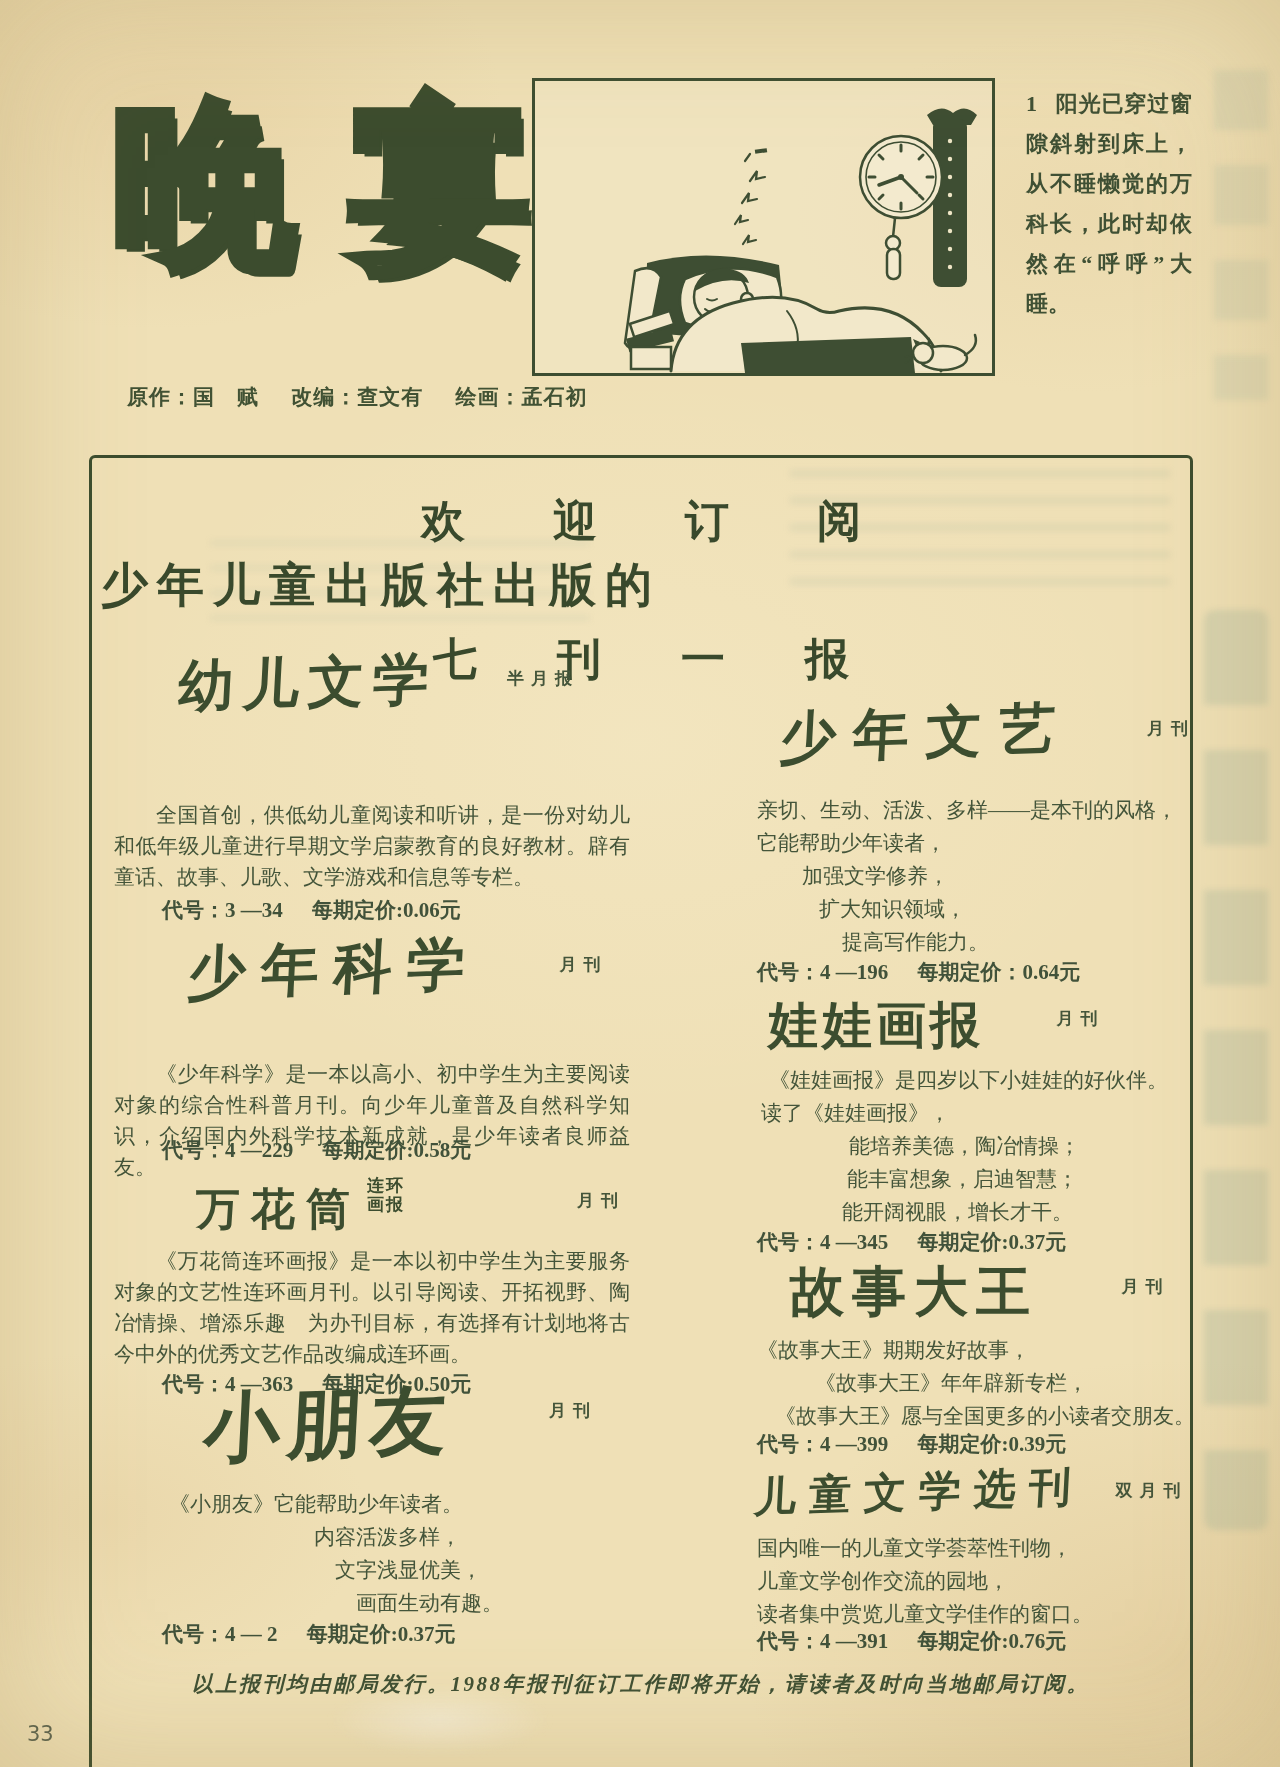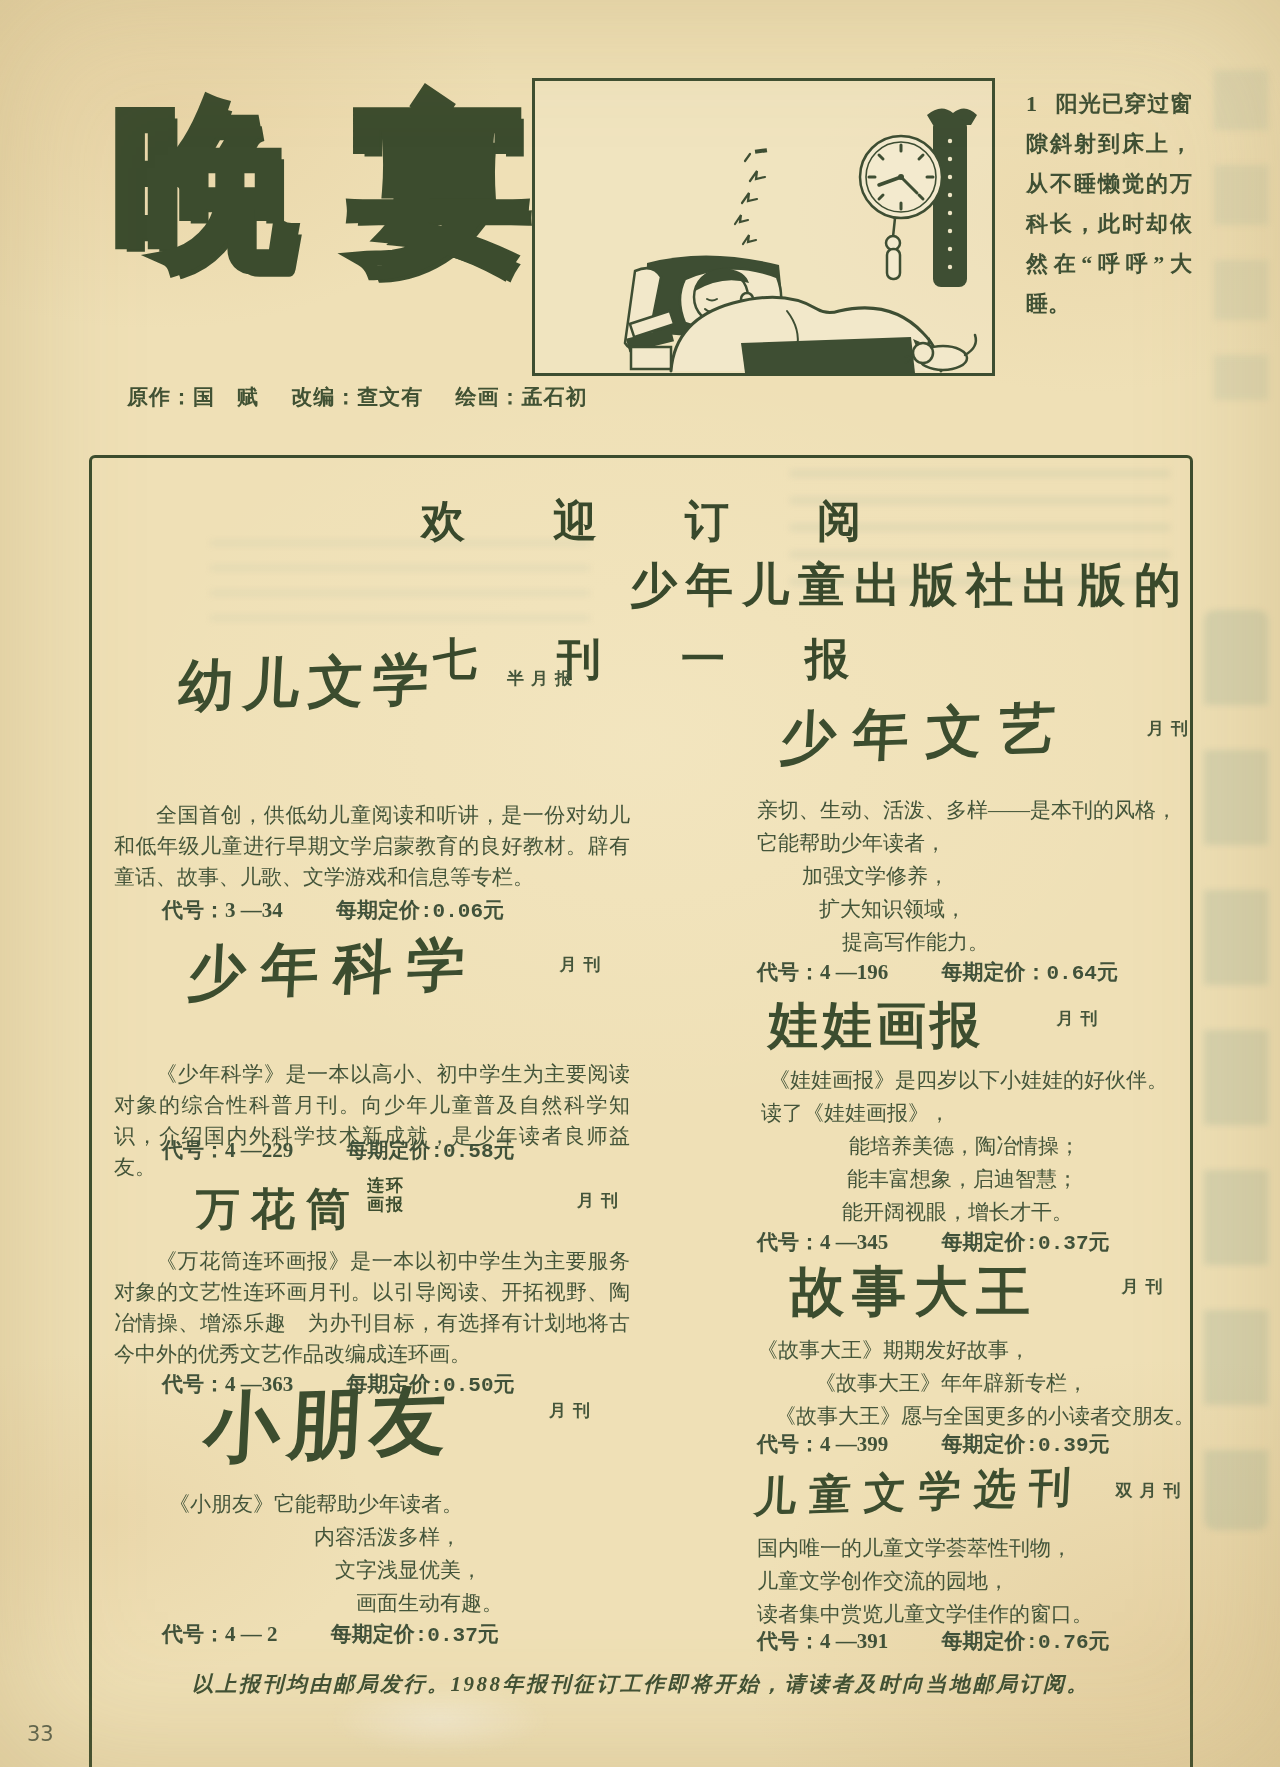--- a/index.html
+++ b/index.html
@@ -90,21 +90,21 @@
   .adbox section{ display:contents; }
 
   .head1,.head3{
     position:absolute; width:100%; text-align:center;
     font-size:44px; font-weight:700; color:#39492c;
     letter-spacing:88px; text-indent:88px;
   }
   .head1{ top:34px; }
   .head3{ top:172px; letter-spacing:80px; text-indent:80px;font-family:Liberation Serif, serif; }
   .head2{
-    position:absolute; top:96px; width:100%; text-align:right;
+    position:absolute; top:96px; width:100%; text-align:left;
     font-size:47px; font-weight:700; color:#39492c; letter-spacing:9px; text-indent:9px;
   }
 
   .mag-name{
     position:absolute; white-space:nowrap; color:#3c4d2f; font-weight:700;
   }
   .mag-name .nm{ display:inline-block; }
   .script .nm{
     font-family:"DejaVu Sans","Liberation Sans",sans-serif;
     transform:rotate(-2deg) skewX(-5deg);
@@ -124,21 +124,21 @@
   }
 
   .mag-desc{ position:absolute; color:#44553a; font-size:21px; }
   .mag-desc.para{ text-indent:2em; text-align:justify; line-height:31px; }
   .mag-desc .ln{ white-space:nowrap; line-height:33px; }
 
   .mag-code{
     position:absolute; font-size:21px; font-weight:600; color:#41523 4;
     color:#41523a; white-space:nowrap;
   }
-  .mag-code .price{ margin-left:48px;font-family:Liberation Mono, monospace; }
+  .mag-code .price{ margin-left:24px; }
 
   
   .n0{ left:86px;  top:188px; font-size:56px; letter-spacing:9px; }
   .d0{ left:22px;  top:342px; width:516px; }
   .c0{ left:70px;  top:438px; }
 
   .n1{ left:96px;  top:472px; font-size:58px; letter-spacing:15px; }
   .d1{ left:22px;  top:580px; width:516px;margin-top:21px; }
   .c1{ left:70px;  top:678px; }
 

